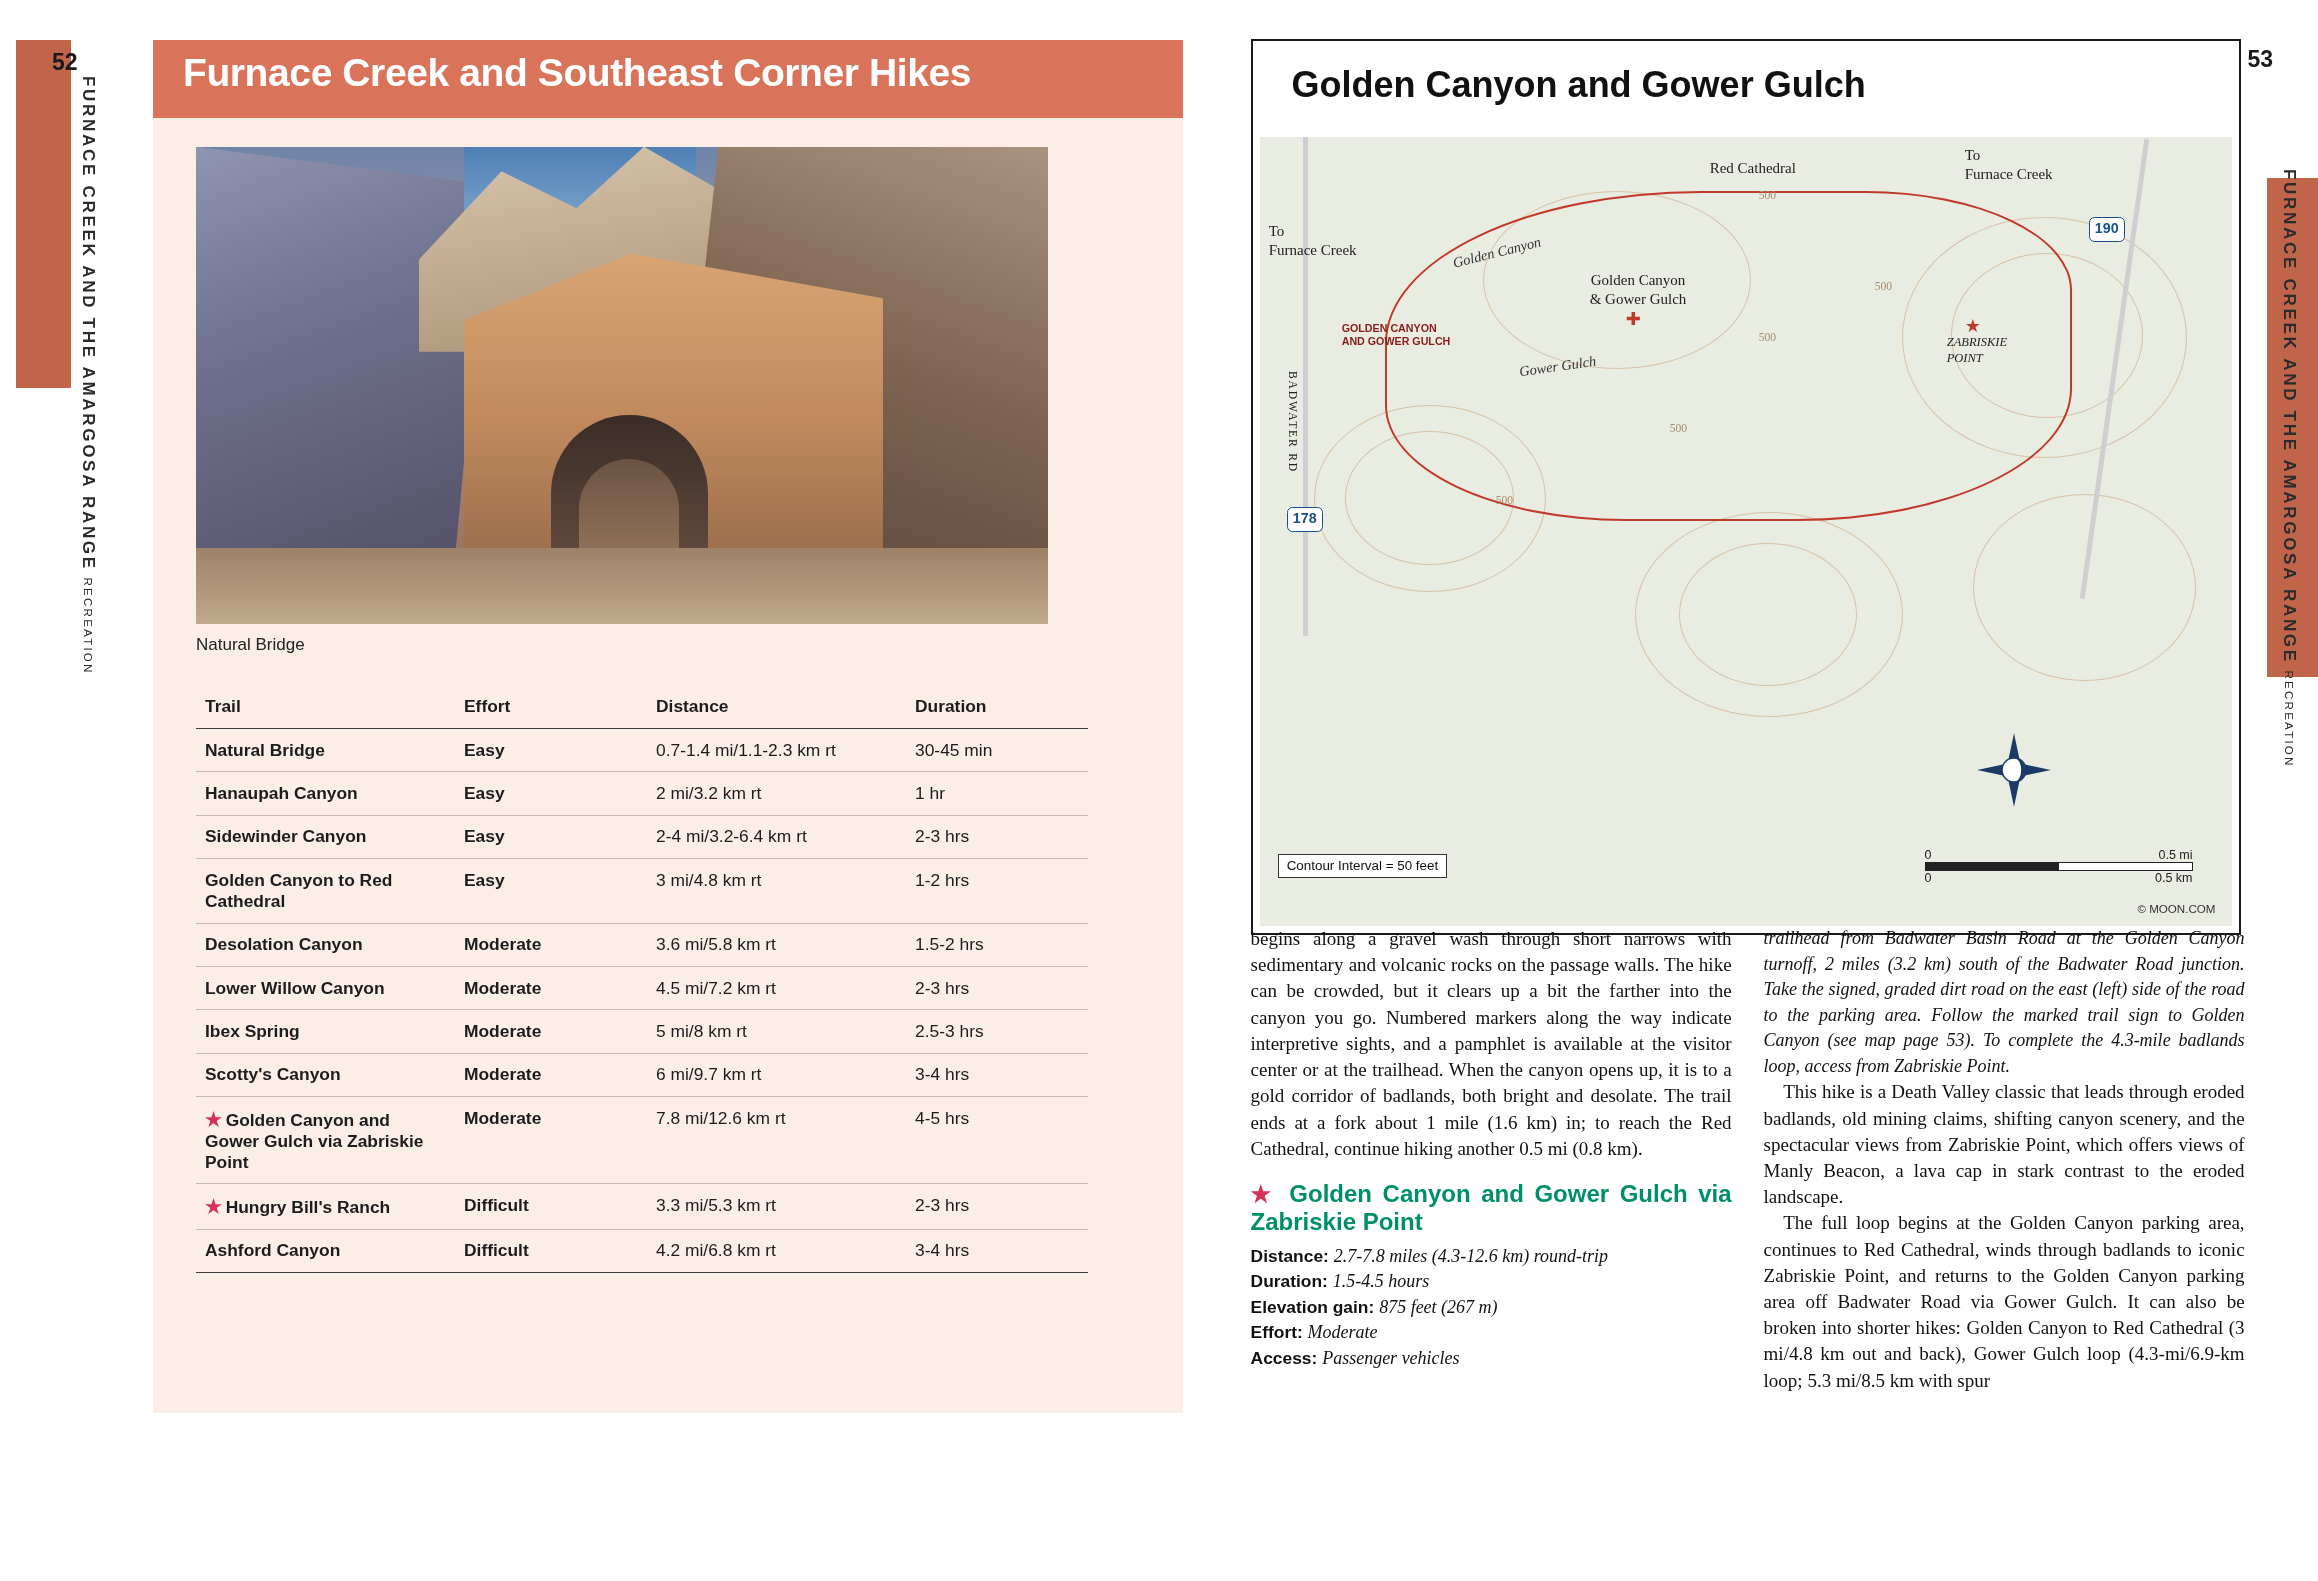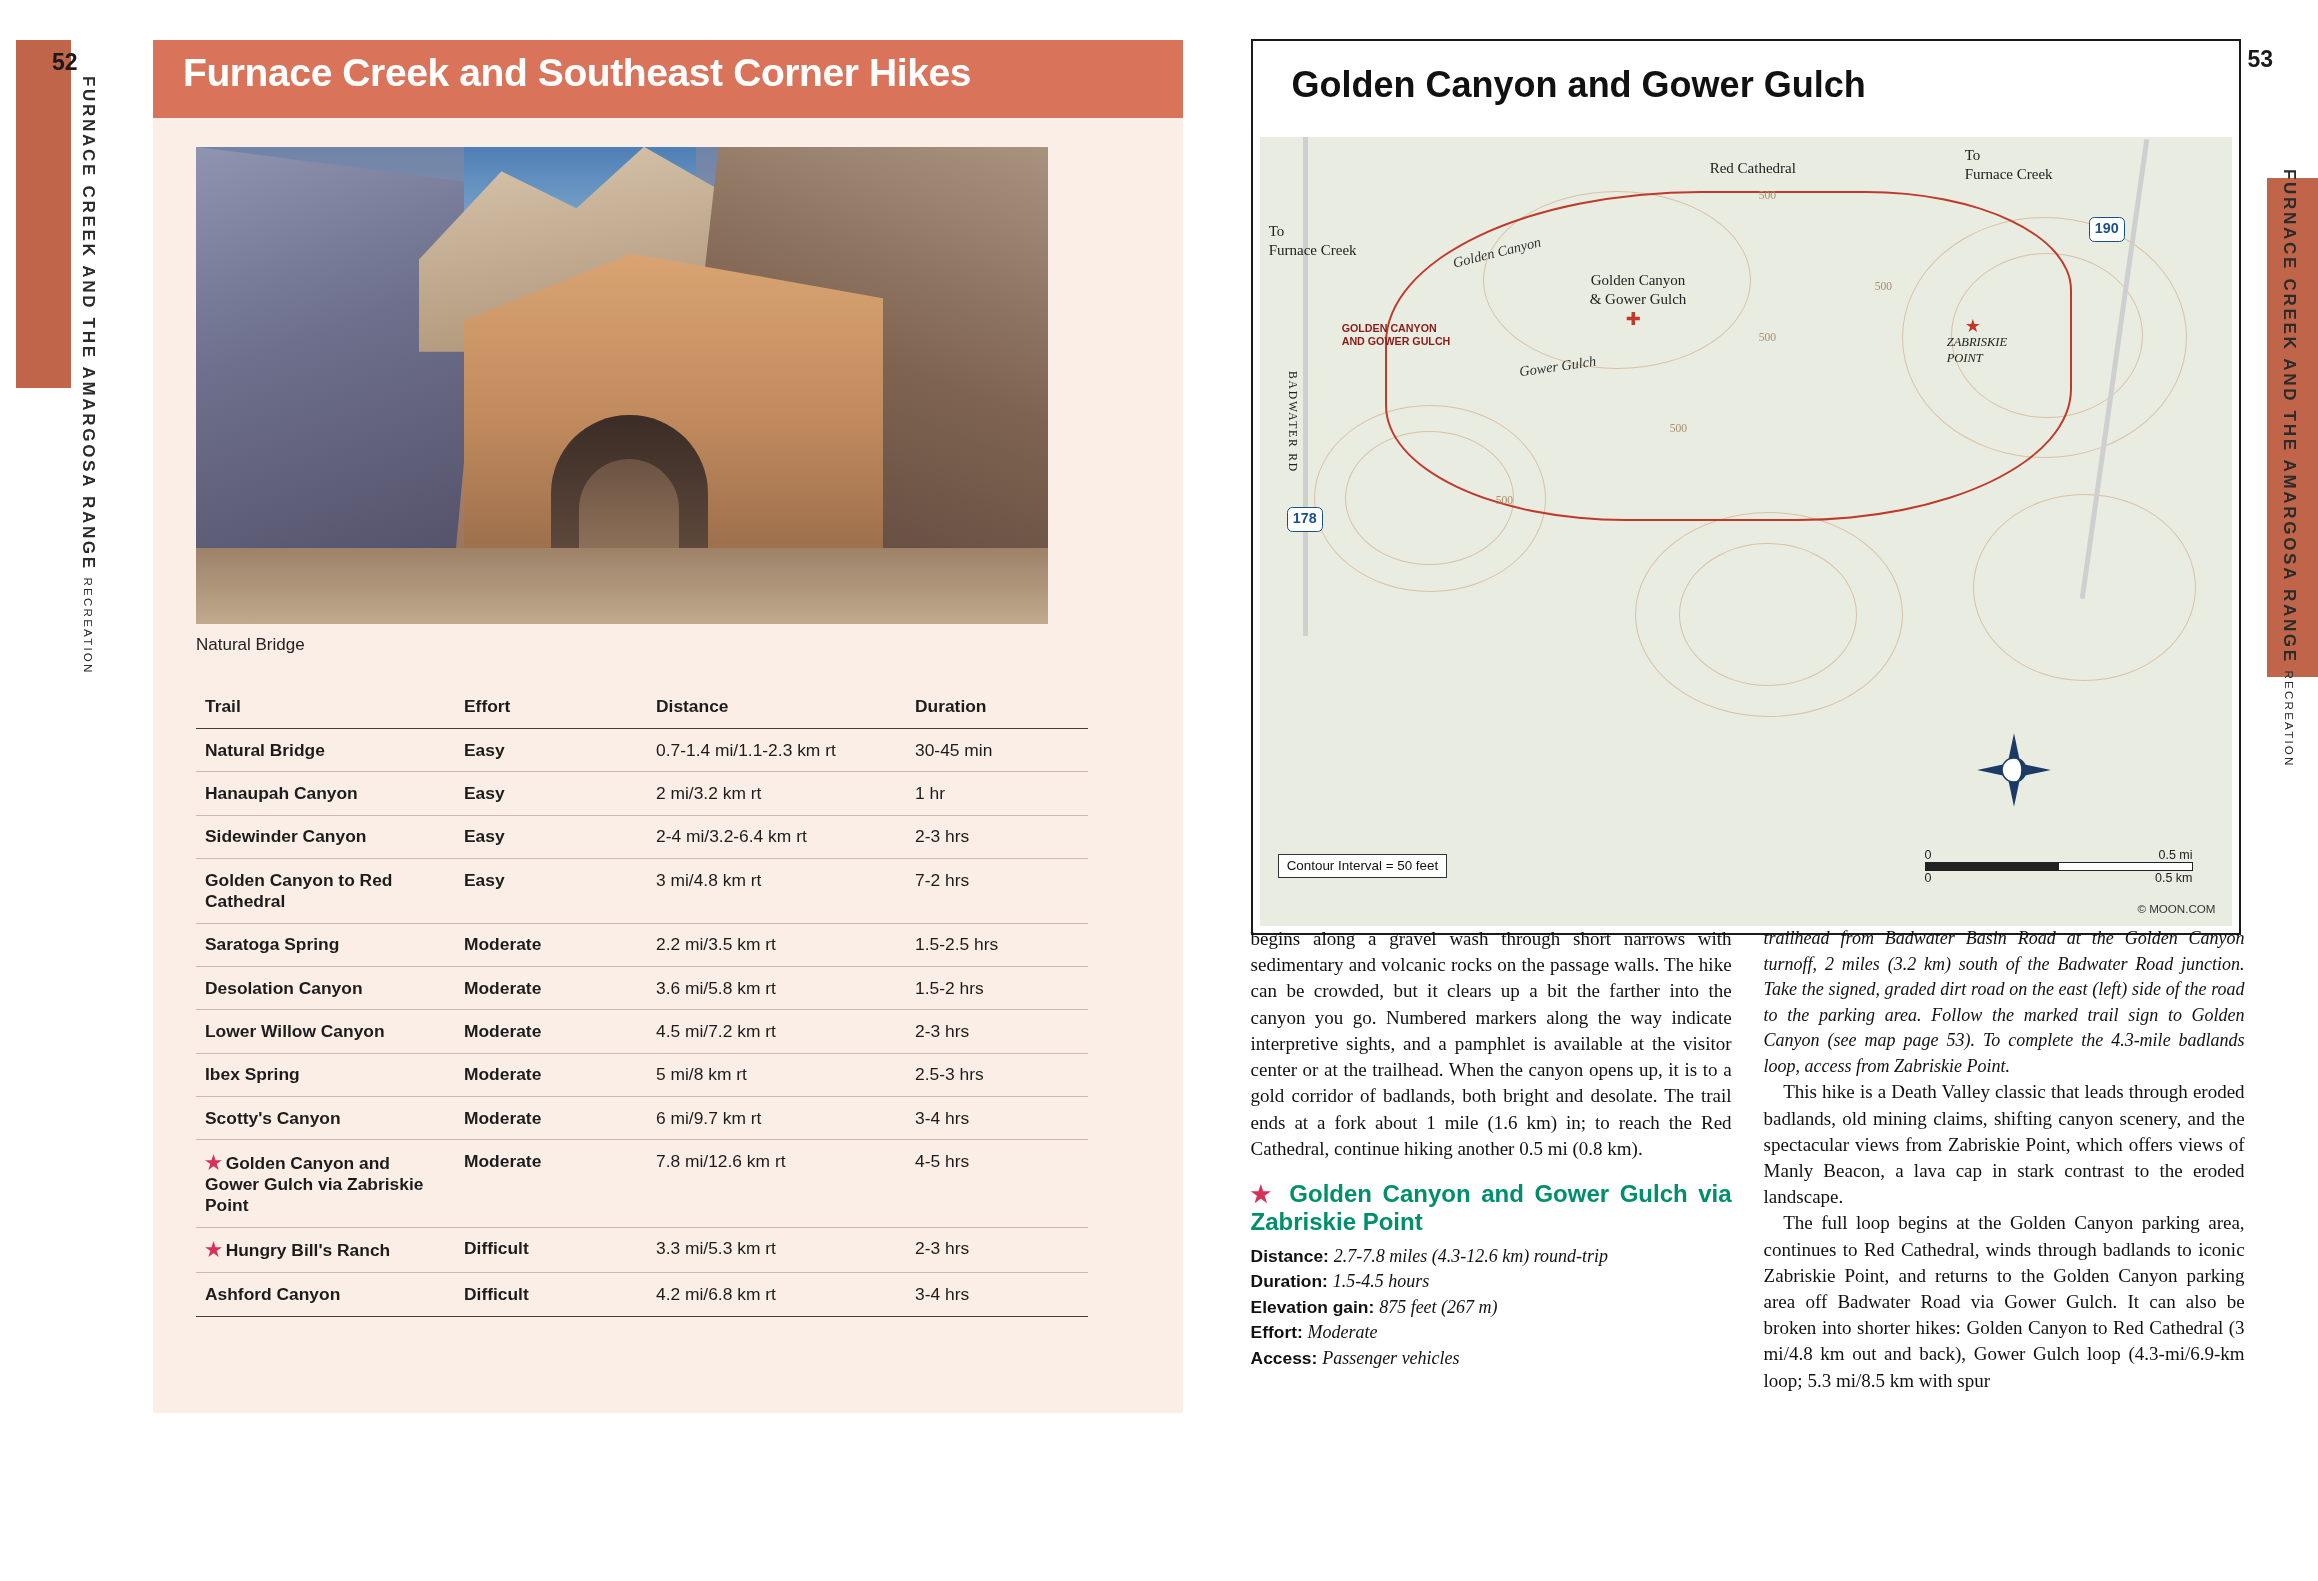--- a/index.html
+++ b/index.html
@@ -253,27 +253,21 @@
             <tr>
               <td class="trail">Sidewinder Canyon</td>
               <td class="effort">Easy</td>
               <td class="dist">2-4 mi/3.2-6.4 km rt</td>
               <td class="dur">2-3 hrs</td>
             </tr>
             <tr>
               <td class="trail">Golden Canyon to Red Cathedral</td>
               <td class="effort">Easy</td>
               <td class="dist">3 mi/4.8 km rt</td>
-              <td class="dur">7-2 hrs</td>
-            </tr>
-            <tr>
-              <td class="trail">Saratoga Spring</td>
-              <td class="effort">Moderate</td>
-              <td class="dist">2.2 mi/3.5 km rt</td>
-              <td class="dur">1.5-2.5 hrs</td>
+              <td class="dur">1-2 hrs</td>
             </tr>
             <tr>
               <td class="trail">Desolation Canyon</td>
               <td class="effort">Moderate</td>
               <td class="dist">3.6 mi/5.8 km rt</td>
               <td class="dur">1.5-2 hrs</td>
             </tr>
             <tr>
               <td class="trail">Lower Willow Canyon</td>
               <td class="effort">Moderate</td>

